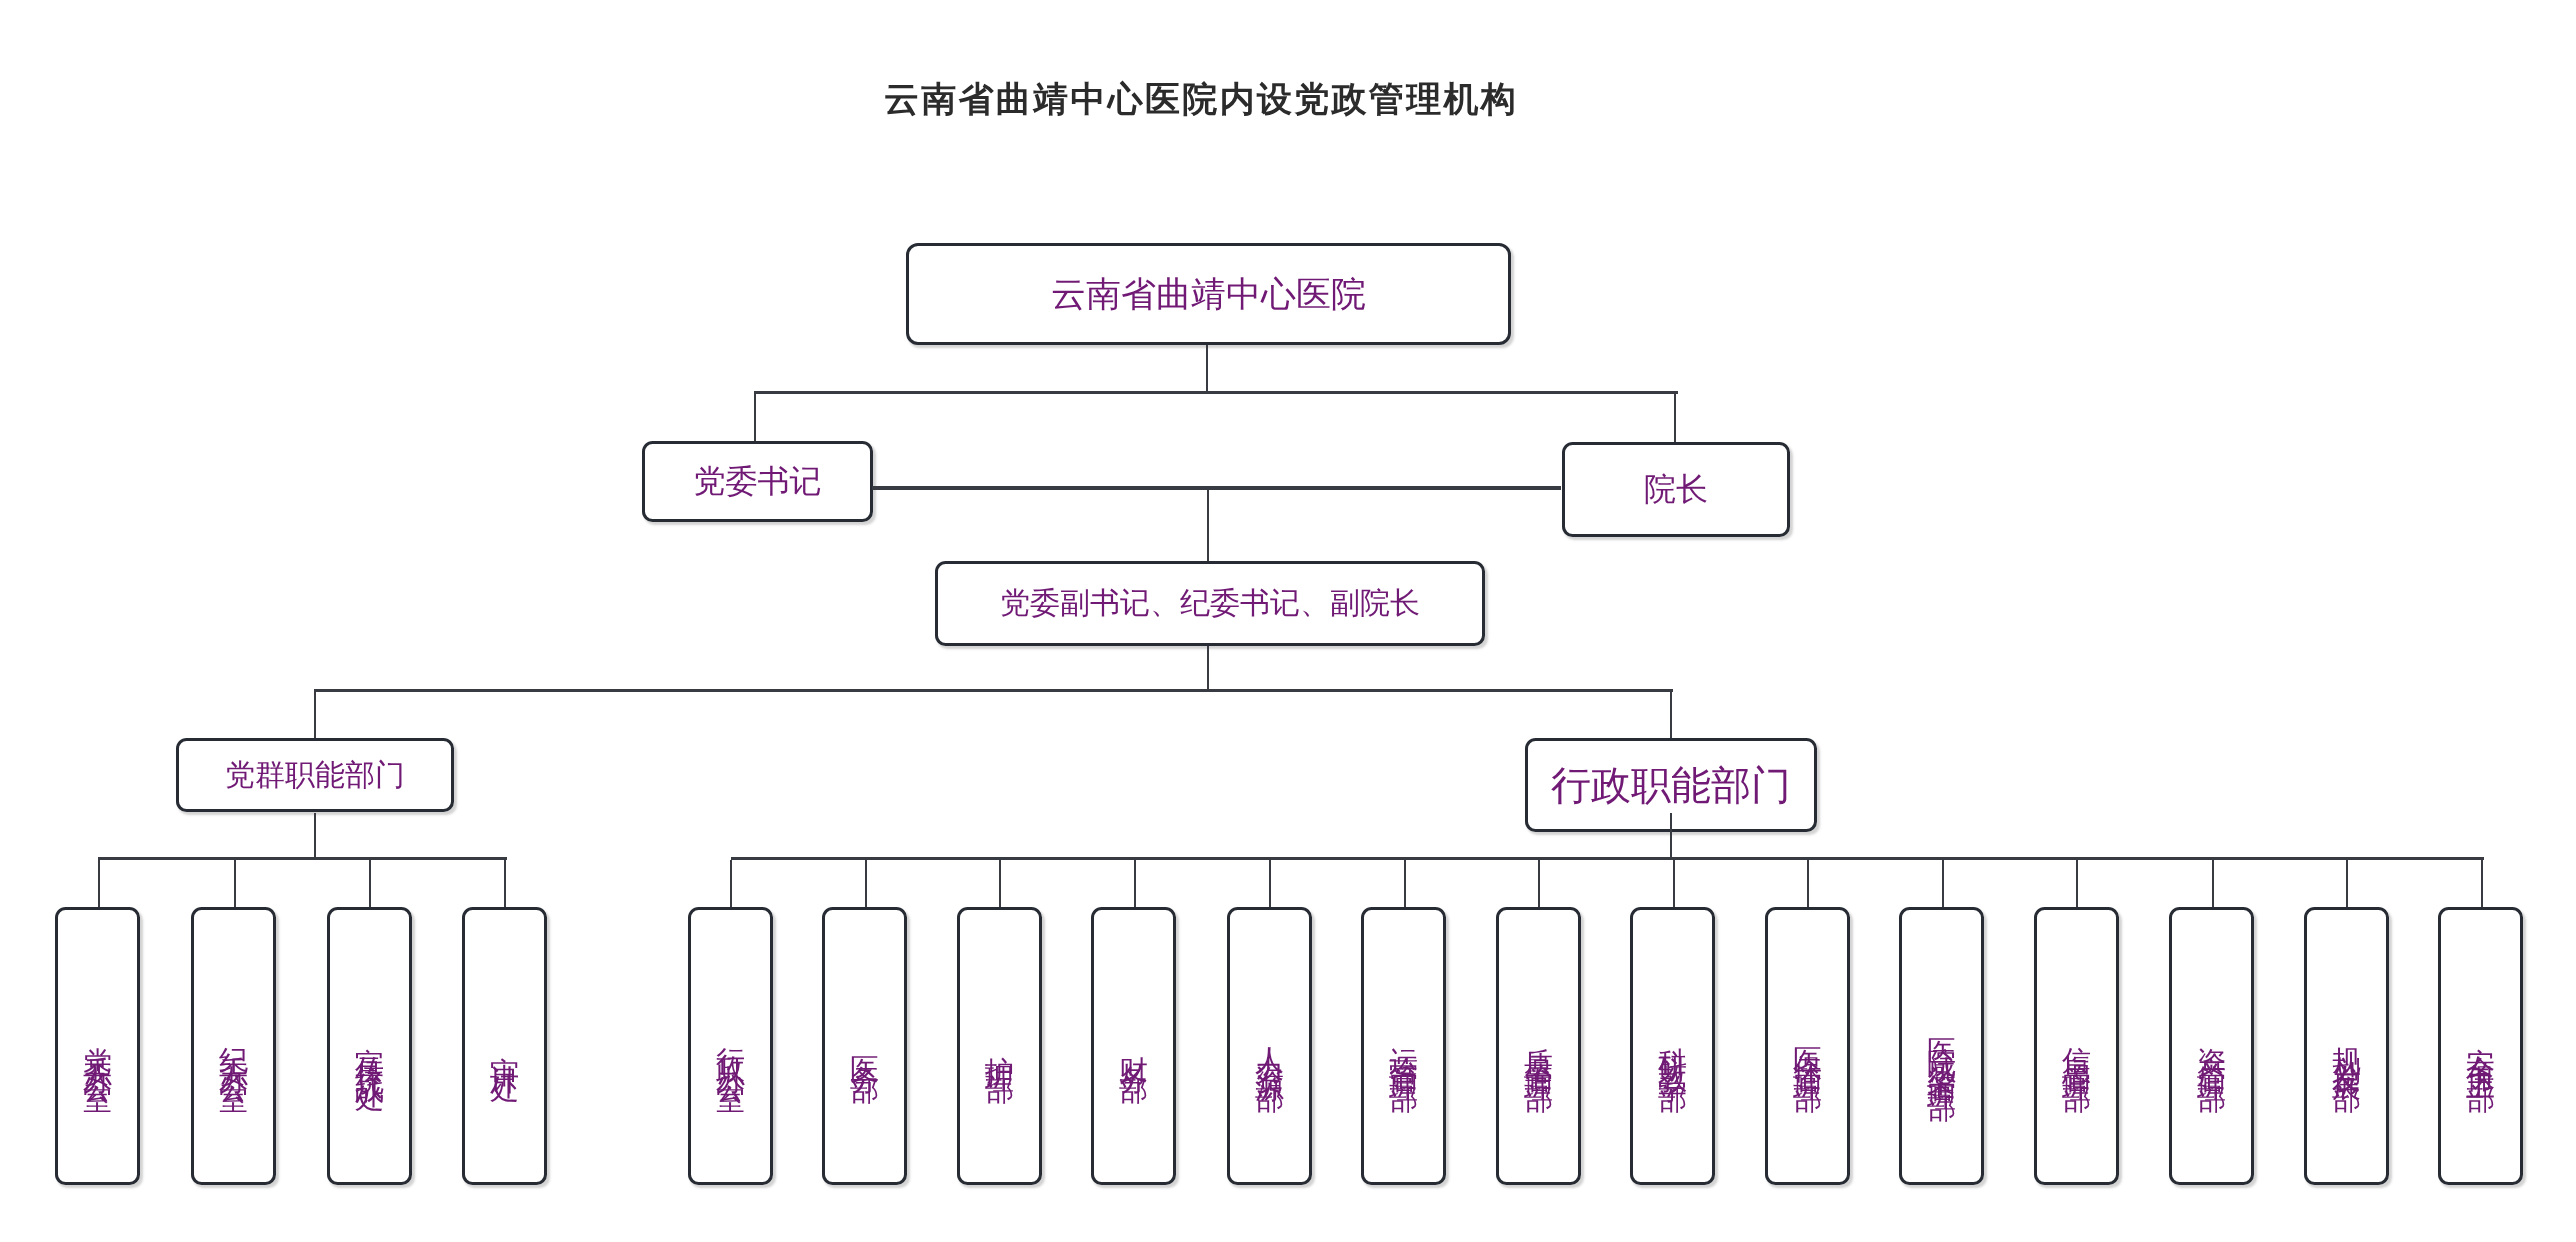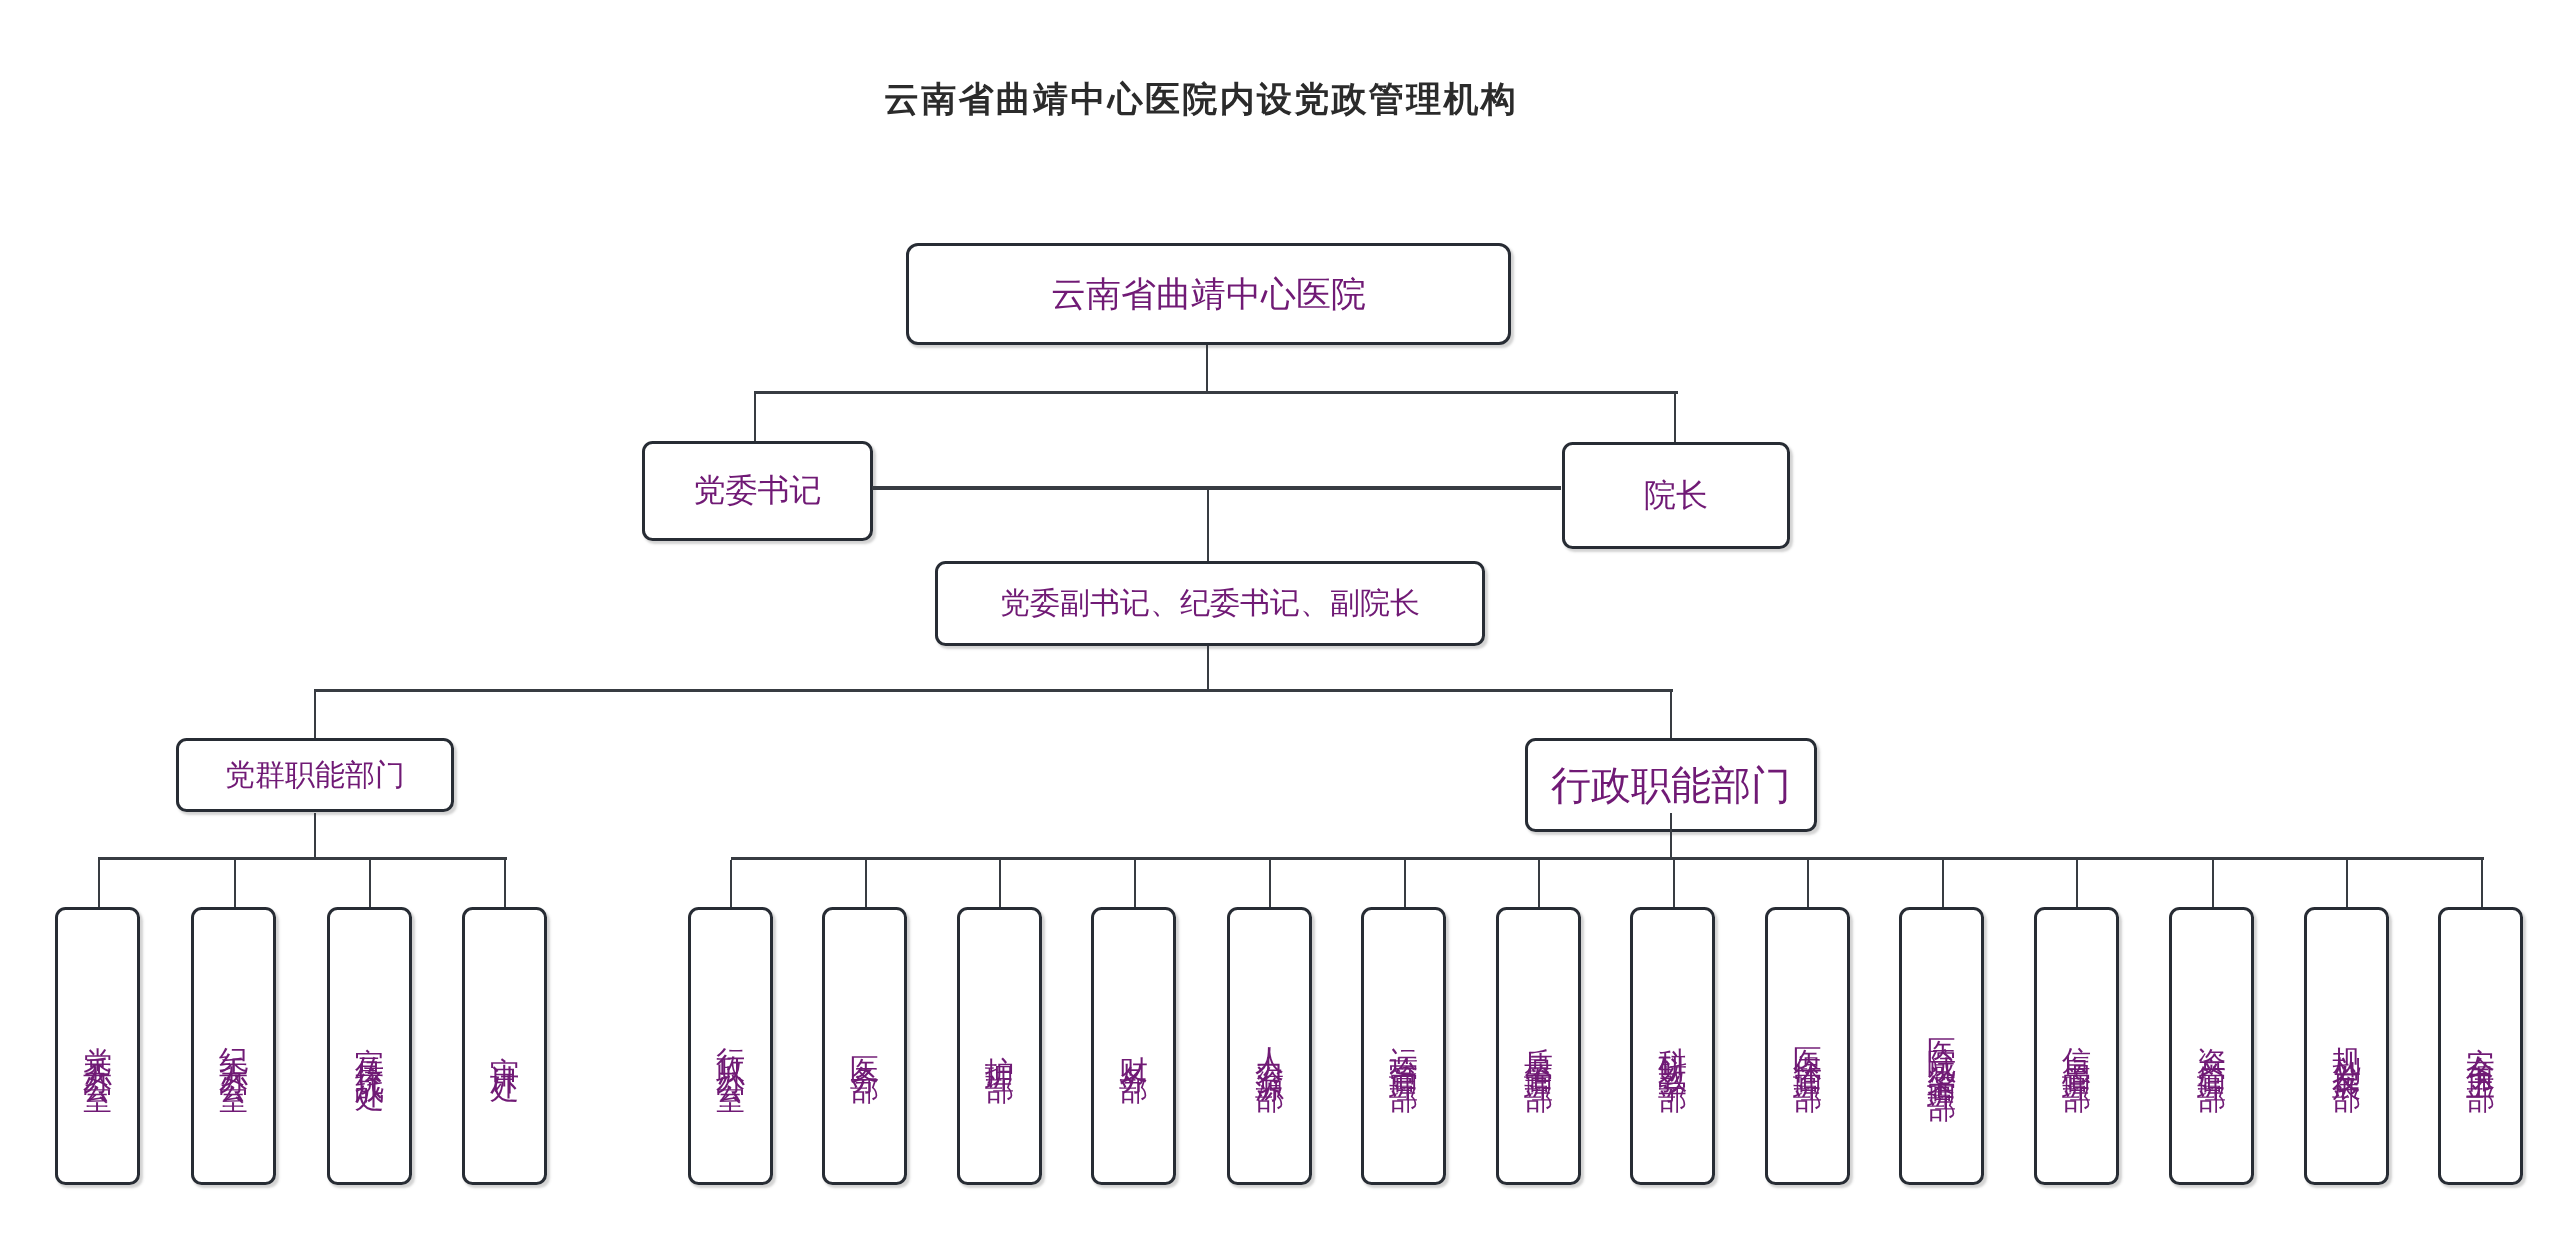--- a/index.html
+++ b/index.html
@@ -38,22 +38,22 @@
     border: 3px solid #272c34;
     border-radius: 10.6px;
     display: flex;
     align-items: center;
     justify-content: center;
     color: #701a75;
     white-space: nowrap;
     box-shadow: 2.3px 3px 2.3px rgba(80, 80, 80, 0.25);
   }
   .node.root    { left: 906px; top: 243px; width: 605px; height: 102px; font-size: 35px; border-radius: 12px; }
-  .node.sec     { left: 642px;  top: 441px; width: 231px; height: 100px; font-size: 32px; }
-  .node.pres    { left: 1562px; top: 442px; width: 228px; height: 107px; font-size: 32px; text-align: right; }
+  .node.sec     { left: 642px;  top: 441px; width: 231px; height: 81px; font-size: 32px; }
+  .node.pres    { left: 1562px; top: 442px; width: 228px; height: 95px; font-size: 32px; text-align: right; }
   .node.deputy  { left: 935px; top: 561px; width: 550px; height: 85px; font-size: 30px; }
   .node.grp-l   { left: 176px;  top: 738px; width: 278px; height: 74px;  font-size: 30px; }
   .node.grp-r   { left: 1525px; top: 738px; width: 292px; height: 94px;  font-size: 40px; }
   .node.dept {
     top: 907px;
     width: 85px;
     height: 278px;
     border-radius: 10.6px;
     font-size: 29px;
   }

